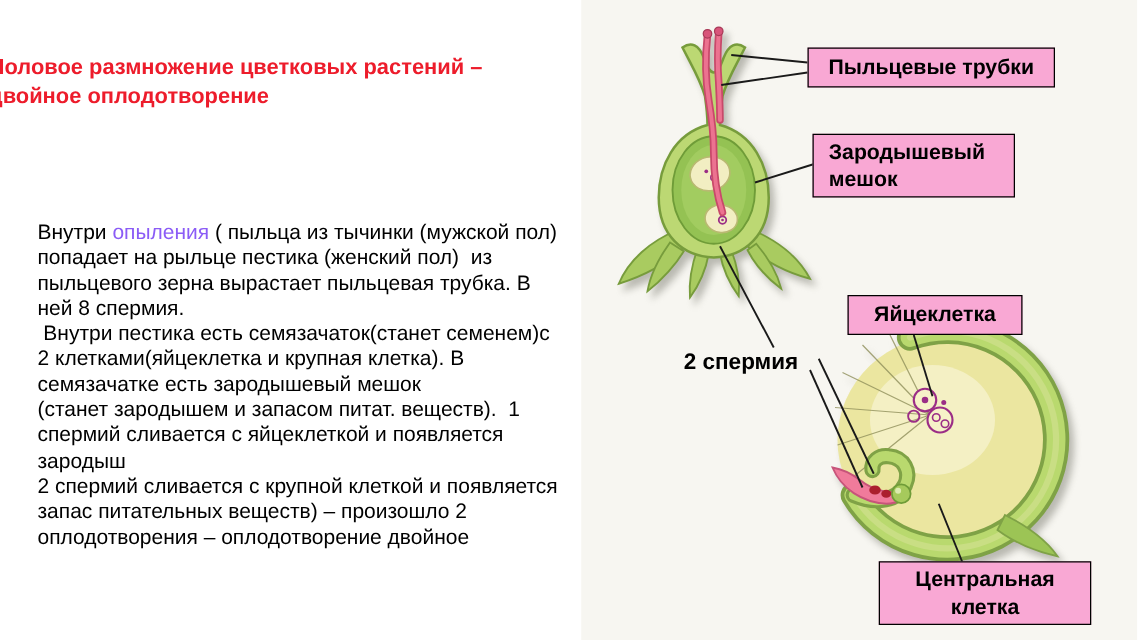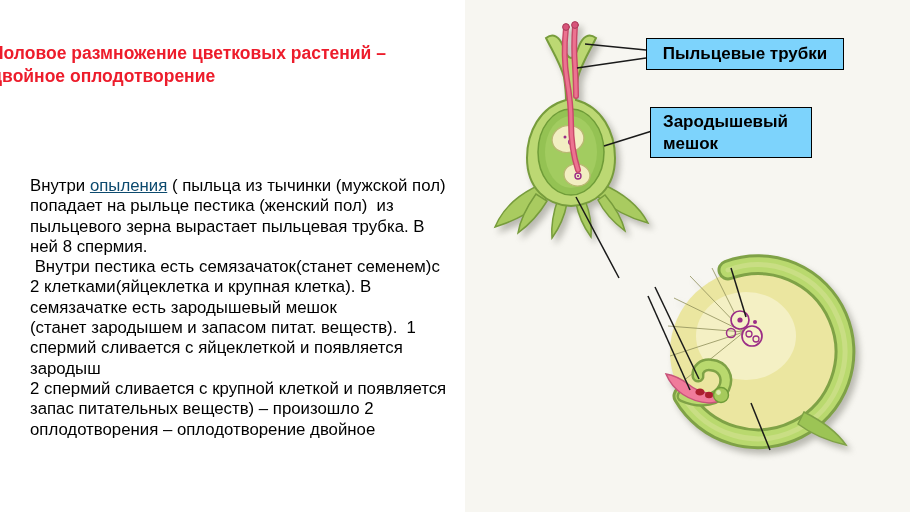--- a/index.html
+++ b/index.html
@@ -14,24 +14,24 @@
   .diagram-svg { position:absolute; left:0; top:0; }
   .title {
     position:absolute; left:-9px; top:42px; width:440px;
     color:#ed1c2b; font-size:17.5px; font-weight:bold; line-height:1.3;
     white-space:pre-line;
   }
   .body-text {
     position:absolute; left:30px; top:176px; width:422px;
     font-size:16.8px; line-height:20.3px; white-space:pre-wrap;
   }
-  .seg-link { color:#0c4a6e; text-decoration:underline; }
+  .seg-link { color:#8b5cf6; }
   .seg-underline { }
   .lbl {
-    position:absolute; background:#7dd3fc; border:1.6px solid #000;
+    position:absolute; background:#f9a8d4; border:1.6px solid #000;
     font-weight:bold; font-size:17px; line-height:1.25; color:#000;
     box-sizing:border-box; display:flex; align-items:center;
   }
   .lbl-center { justify-content:center; text-align:center; }
   #lbl-pollen-tubes  { left:646px; top:38px;  width:198px; height:32px; }
   #lbl-embryo-sac    { left:650px; top:107px; width:162px; height:51px; padding-left:12px; }
   #lbl-egg-cell      { left:678px; top:236px; width:140px; height:32px; }
   #lbl-central-cell  { left:703px; top:449px; width:170px; height:51px; }
   .two-sperm {
     position:absolute; left:547px; top:279px;
@@ -124,14 +124,17 @@
   <div class="title">Половое размножение цветковых растений –
 двойное оплодотворение</div>
 
   <div class="body-text"><span>Внутри </span><span class="seg-link">опыления</span><span> ( пыльца из тычинки (мужской пол) попадает на рыльце пестика (женский пол)  из пыльцевого зерна вырастает пыльцевая трубка. В ней 8 спермия.
  Внутри пестика есть </span><span class="seg-underline">семязачаток</span><span>(станет семенем)с 2 клетками(яйцеклетка и крупная клетка). В семязачатке есть </span><span class="seg-underline">зародышевый мешок</span><span>
 (станет зародышем и запасом питат. веществ).  1 спермий сливается с яйцеклеткой и появляется зародыш
 2 спермий сливается с крупной клеткой и появляется запас питательных веществ) – произошло 2 оплодотворения – оплодотворение двойное</span></div>
 
   <div class="lbl lbl-center" id="lbl-pollen-tubes">Пыльцевые трубки</div>
   <div class="lbl" id="lbl-embryo-sac">Зародышевый мешок</div>
+  <div class="lbl lbl-center" id="lbl-egg-cell">Яйцеклетка</div>
+  <div class="lbl lbl-center" id="lbl-central-cell">Центральная клетка</div>
+  <div class="two-sperm">2 спермия</div>
 
 </div>
 
 </body></html>

